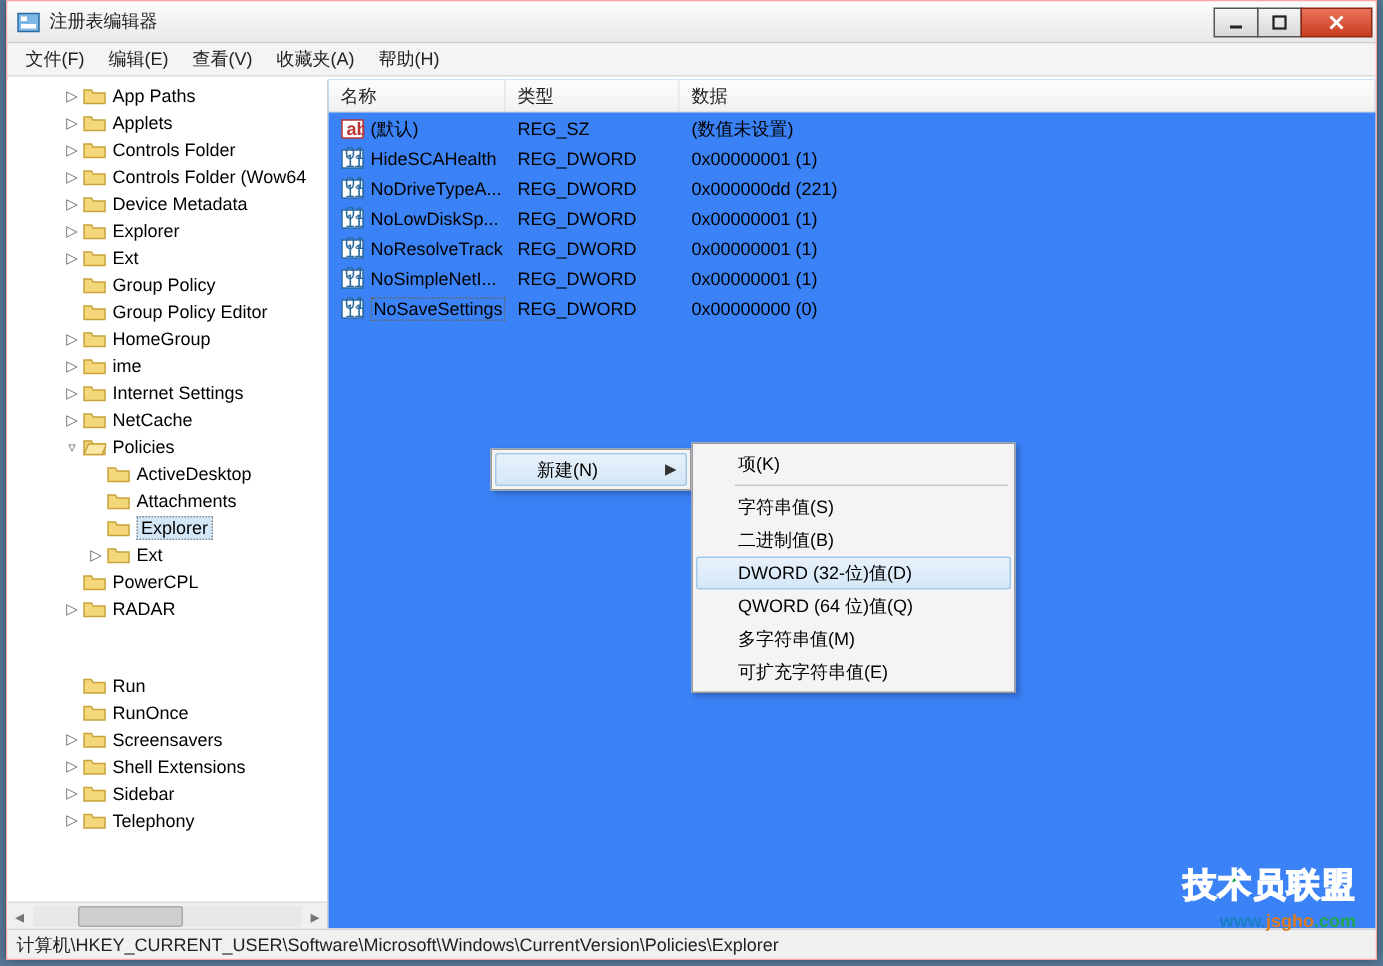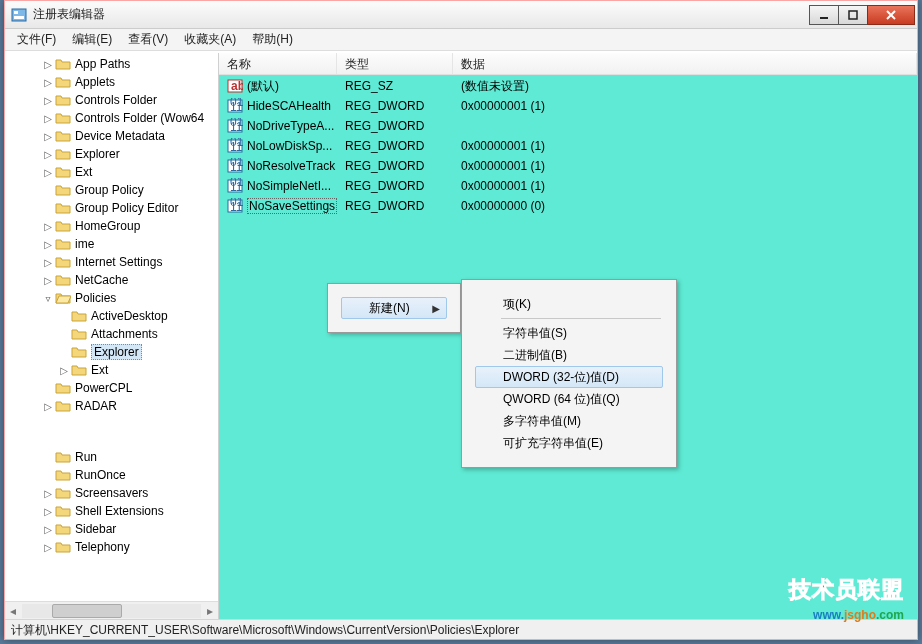--- a/index.html
+++ b/index.html
@@ -20,35 +20,35 @@
 .tree-hscroll { height: 18px; background: #f0f0f0; border-top:1px solid #ddd; display:flex; align-items:center; }
 .tree-hscroll .arrow { width:16px; height:16px; display:flex; align-items:center; justify-content:center; color:#777; }
 .tree-hscroll .track { flex:1; height:14px; background:#e8e8e8; margin:0 1px; position:relative; }
 .tree-hscroll .thumb { position:absolute; left:30px; top:0; width:70px; height:100%; background:#cfcfcf; border:1px solid #aaa; border-radius:2px; }
 .tree-item { display: flex; align-items: center; height: 18px; padding-left: 4px; white-space: nowrap; cursor: default; }
 .tree-item .expander { width: 14px; height: 14px; display: inline-flex; align-items: center; justify-content: center; color: #666; font-size: 10px; }
 .tree-item .folder { width: 16px; height: 14px; margin-right: 4px; display: inline-flex; align-items:center; }
 .tree-item .label { color: #000; }
 .tree-item.selected .label { border: 1px dotted #888; background: #d4e7f7; padding: 0 2px; }
 .folder svg { display:block; }
-.list-panel { flex: 1; background: #5eead4; position: relative; }
+.list-panel { flex: 1; background: #3b82f6; position: relative; }
 .list-header { display: flex; height: 22px; border-bottom: 1px solid #e0e0e0; background: linear-gradient(to bottom,#fdfdfd,#f1f1f1); }
 .list-header .col { padding: 3px 8px; border-right: 1px solid #e5e5e5; color: #222; }
 .col-name { width: 118px; }
 .col-type { width: 116px; }
 .col-data { flex: 1; }
 .list-rows { padding: 1px 0; }
 .list-row { display: flex; height: 20px; align-items: center; }
 .list-row .cell { padding: 0 8px; white-space: nowrap; overflow: hidden; }
 .list-row .cell-name { width: 118px; display:flex; align-items:center; }
 .list-row .cell-type { width: 116px; }
 .list-row .cell-data { flex: 1; }
 .reg-icon { width:16px; height:16px; margin-right:4px; display:inline-flex; align-items:center; flex-shrink:0; }
 .list-row.selected .name-text { border:1px dotted #666; padding:0 1px; }
-.context-menu { position: absolute; background: #f4f4f4; border: 1px solid #9a9a9a; box-shadow: 2px 2px 4px rgba(0,0,0,0.25); padding: 13px; z-index: 100; }
+.context-menu { position: absolute; background: #f4f4f4; border: 1px solid #9a9a9a; box-shadow: 2px 2px 4px rgba(0,0,0,0.25); padding: 2px; z-index: 100; margin-top: 16px; }
 .context-item { display: flex; align-items: center; height: 22px; padding: 0 18px 0 28px; position: relative; color: #000; }
 .context-item.highlighted { background: linear-gradient(to bottom, #e8f1fb, #d4e7f7); border: 1px solid #a0c8ea; border-radius: 2px; padding: 0 17px 0 27px; }
 .context-item .submenu-arrow { position: absolute; right: 6px; font-size: 10px; color: #333; }
 .statusbar { position: absolute; left: 0; right: 0; bottom: 0; height: 20px; background: #f0f0f0; border-top: 1px solid #d5d5d5; padding: 2px 6px; color: #222; white-space: nowrap; overflow:hidden; }
 .watermark { position: absolute; right: 18px; bottom: 22px; text-align: right; pointer-events: none; z-index: 200; }
 .watermark .line1 { font-size: 22px; font-weight: bold; color:#1fa64e; -webkit-text-stroke: 1px #fff; letter-spacing:1px; }
 .watermark .line2 { font-size: 15px; font-weight:bold; }
 .watermark .line2 .p1 { color:#1a7fc1; } .watermark .line2 .p2 { color:#e07b1a; } .watermark .line2 .p3 { color:#1fa64e; }
 </style>
 </head>
@@ -379,20 +379,21 @@
               <span class="reg-icon">
                 <svg width="16" height="16">
                   <rect x="1" y="2" width="14" height="12" fill="#fff" stroke="#2b6aa0"></rect>
                   <text x="3" y="8" font-size="5" fill="#2b6aa0">011</text>
                   <text x="3" y="13" font-size="5" fill="#2b6aa0">110</text>
                 </svg>
               </span>
               <span class="name-text">NoDriveTypeA...</span>
             </div>
             <div class="cell cell-type">REG_DWORD</div>
+            <div class="cell cell-data">0x000000dd (221)</div>
           </div>
           <div class="list-row">
             <div class="cell cell-name">
               <span class="reg-icon">
                 <svg width="16" height="16">
                   <rect x="1" y="2" width="14" height="12" fill="#fff" stroke="#2b6aa0"></rect>
                   <text x="3" y="8" font-size="5" fill="#2b6aa0">011</text>
                   <text x="3" y="13" font-size="5" fill="#2b6aa0">110</text>
                 </svg>
               </span>

